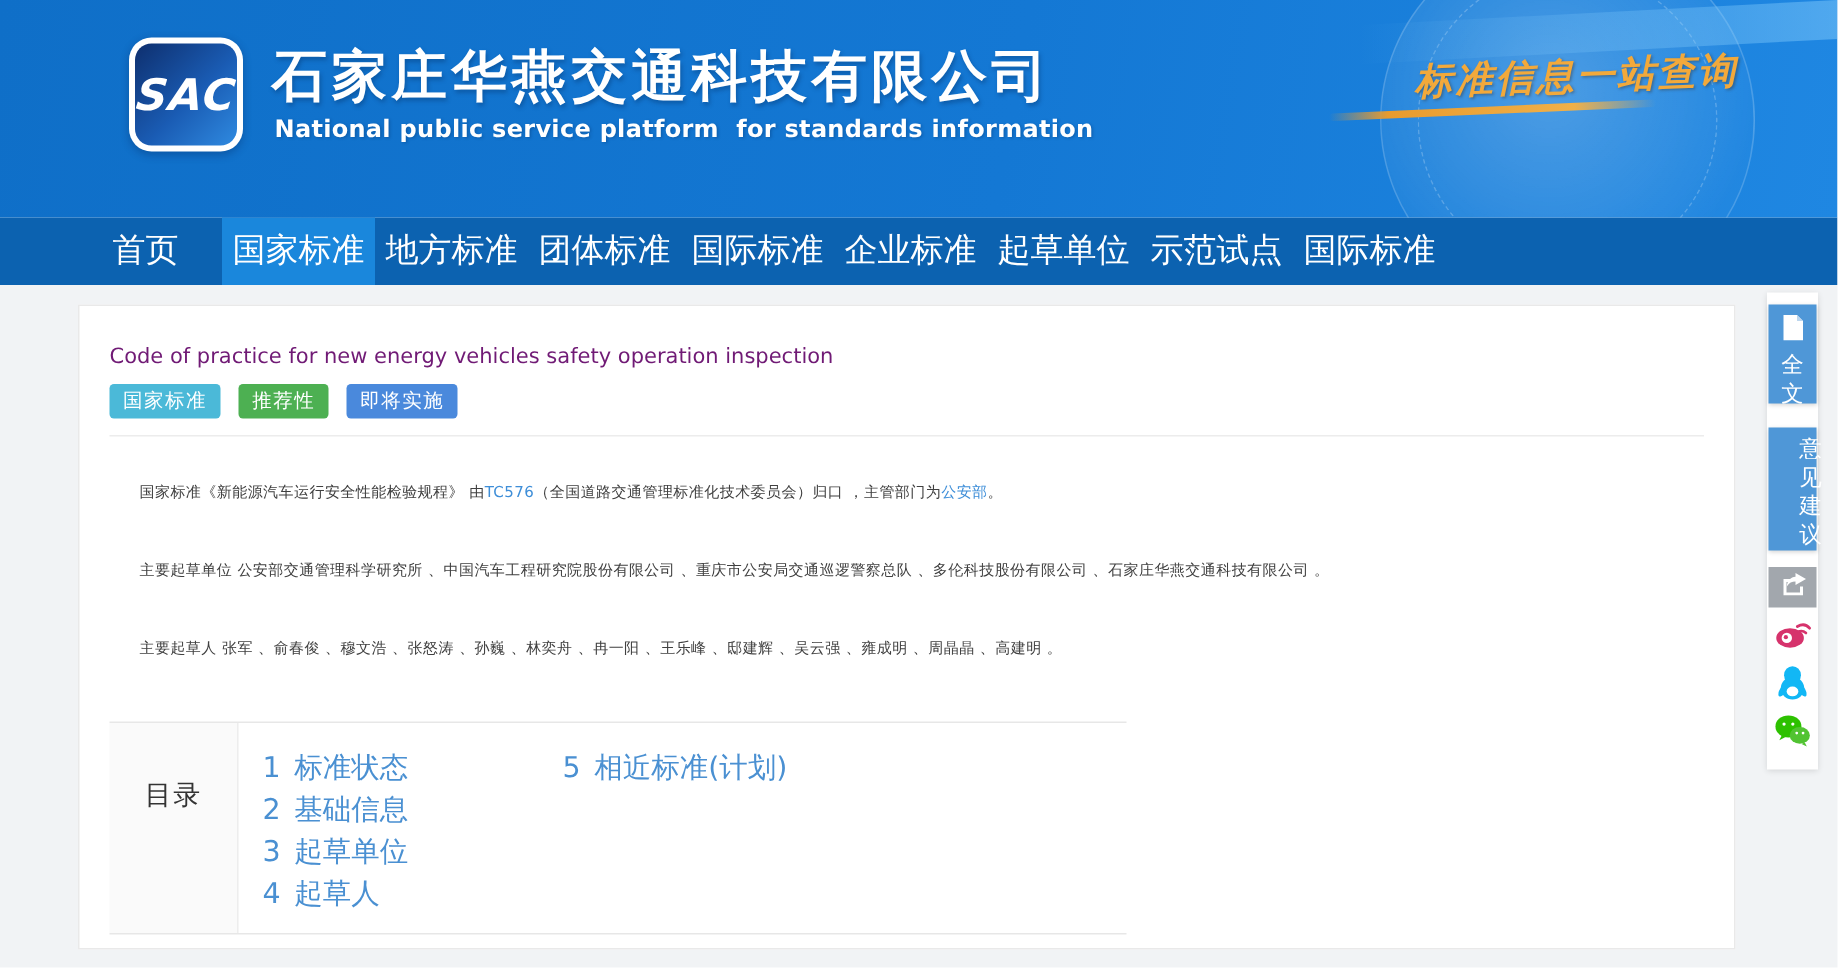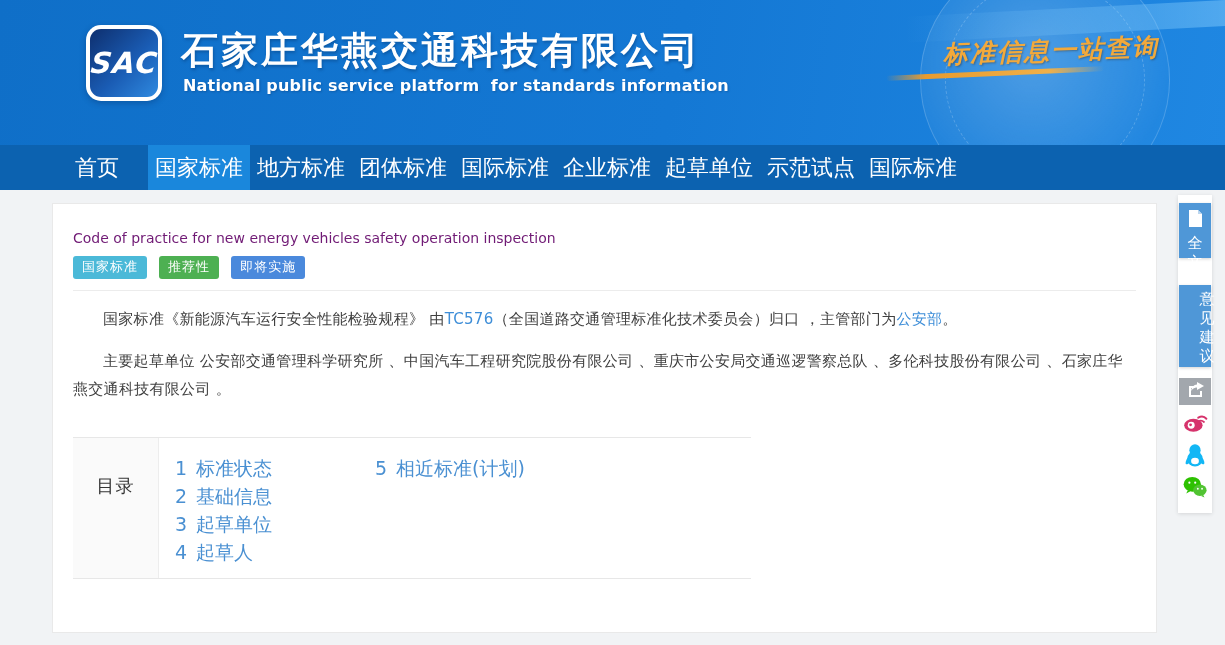--- a/index.html
+++ b/index.html
@@ -92,22 +92,22 @@
     display:inline-block; padding:2px 9px 3px; margin-right:7px;
     border-radius:3px; color:#fff; font-size:13px; letter-spacing:1px;
   }
   .badge-cyan  { background:#4bb9d8; }
   .badge-green { background:#4db052; }
   .badge-blue  { background:#4a89dc; }
   .divider { margin-top:11px; border-top:1px solid #ececec; }
 
   .paragraphs { margin-top:11px; }
   .paragraphs p {
-    font-size:15px; color:#404040; line-height:28px;
-    margin:14px 0; text-indent:2em; letter-spacing:0.3px;
+    font-size:10px; color:#404040; line-height:28px;
+    margin:24px 0; text-indent:2em; letter-spacing:0.3px;
   }
   .inline-link { color:#3e8ed8; text-decoration:none; cursor:pointer; }
 
   
   .toc {
     margin-top:34px; width:678px; height:142px; display:flex;
     border-top:1px solid #e7e7e7; border-bottom:1px solid #e7e7e7;
   }
   .toc-label {
     width:86px; background:#fafafa; border-right:1px solid #ededed;
@@ -125,21 +125,21 @@
   
   .side-strip {
     position:absolute; left:1178px; top:195px; width:34px; height:318px;
     background:#fff; box-shadow:0 1px 4px rgba(0,0,0,0.12);
   }
   .side-btn {
     position:absolute; left:1179px; width:32px; background:#4f97d7; color:#fff;
     display:flex; flex-direction:column; align-items:center; cursor:pointer;
     box-shadow:0 1px 3px rgba(0,0,0,0.18);
   }
-  .btn-fulltext { top:203px; height:55px; padding-top:7px; }
+  .btn-fulltext { top:203px; height:66px; padding-top:7px; }
   .btn-feedback { top:285px; height:82px; justify-content:center;padding-left:24px; }
   .vtext {
     width:16px; font-size:15px; line-height:19px; text-align:center;
     word-break:break-all; margin-top:3px;
   }
   .btn-share {
     position:absolute; left:1179px; top:378px; width:32px; height:27px;
     background:#a2a7ad; display:flex; align-items:center; justify-content:center;
     cursor:pointer;
   }
@@ -185,20 +185,21 @@
   <div class="badges">
     <span class="badge badge-cyan">国家标准</span>
     <span class="badge badge-green">推荐性</span>
     <span class="badge badge-blue">即将实施</span>
   </div>
   <div class="divider"></div>
 
   <div class="paragraphs">
     <p><span>国家标准《新能源汽车运行安全性能检验规程》 由</span><a class="inline-link">TC576</a><span>（全国道路交通管理标准化技术委员会）归口 ，主管部门为</span><a class="inline-link">公安部</a><span>。</span></p>
     <p>主要起草单位 公安部交通管理科学研究所 、中国汽车工程研究院股份有限公司 、重庆市公安局交通巡逻警察总队 、多伦科技股份有限公司 、石家庄华燕交通科技有限公司 。</p>
+    <p>主要起草人 张军 、俞春俊 、穆文浩 、张怒涛 、孙巍 、林奕舟 、冉一阳 、王乐峰 、邸建辉 、吴云强 、雍成明 、周晶晶 、高建明 。</p>
   </div>
 
   <div class="toc">
     <div class="toc-label">目录</div>
     <div class="toc-links">
       <div class="toc-col">
         <div class="toc-item"><span class="num">1</span><span>标准状态</span></div>
         <div class="toc-item"><span class="num">2</span><span>基础信息</span></div>
         <div class="toc-item"><span class="num">3</span><span>起草单位</span></div>
         <div class="toc-item"><span class="num">4</span><span>起草人</span></div>

